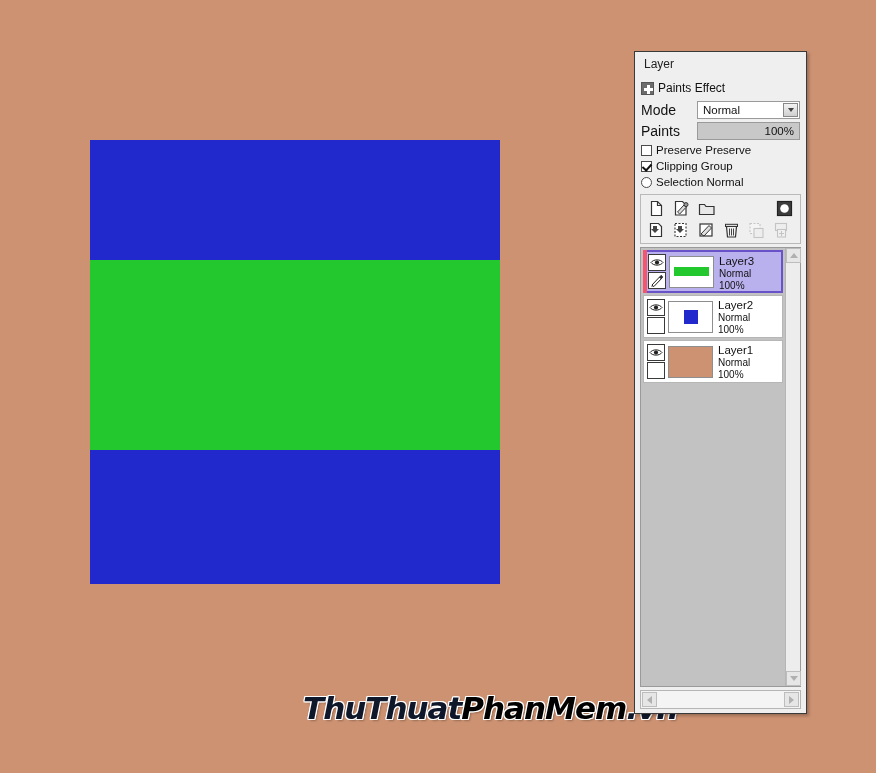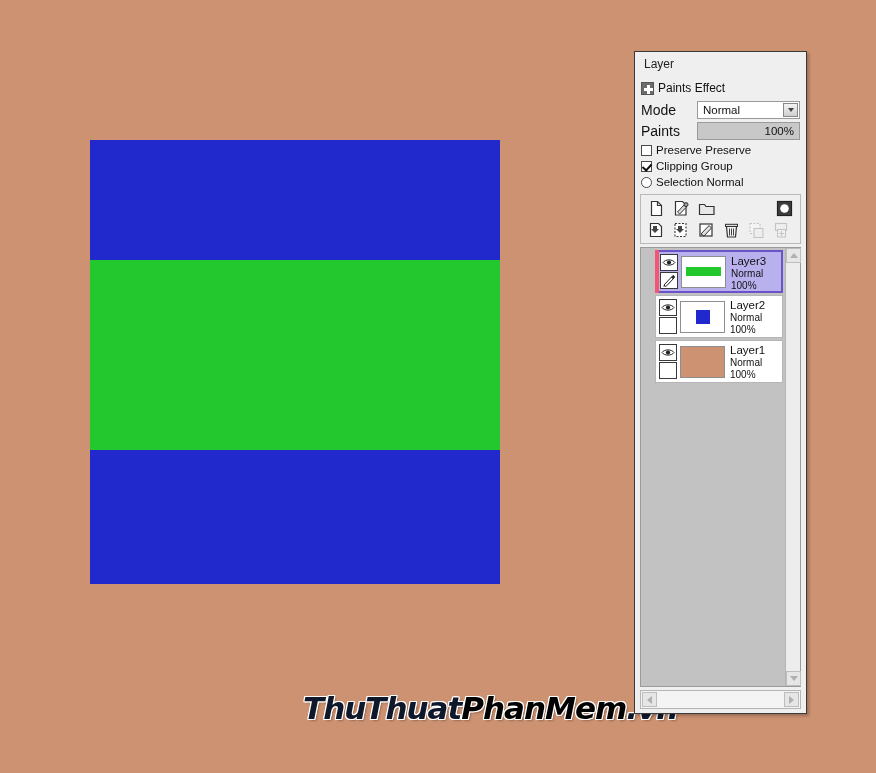--- a/index.html
+++ b/index.html
@@ -223,21 +223,21 @@
     flex: 1;
     margin: 0 5px;
     border: 1px solid #9a9a9a;
     background: #c2c2c2;
     display: flex;
     min-height: 0;
   }
   #layer-list {
     flex: 1;
     min-width: 0;
-    padding: 2px 2px 0 14px;
+    padding: 2px 2px 0 2px;
     overflow: hidden;
     position: relative;
   }
   .layer-item {
     height: 43px;
     background: #fff;
     border: 1px solid #b6b6b6;
     display: flex;
     align-items: stretch;
     margin-bottom: 2px;

